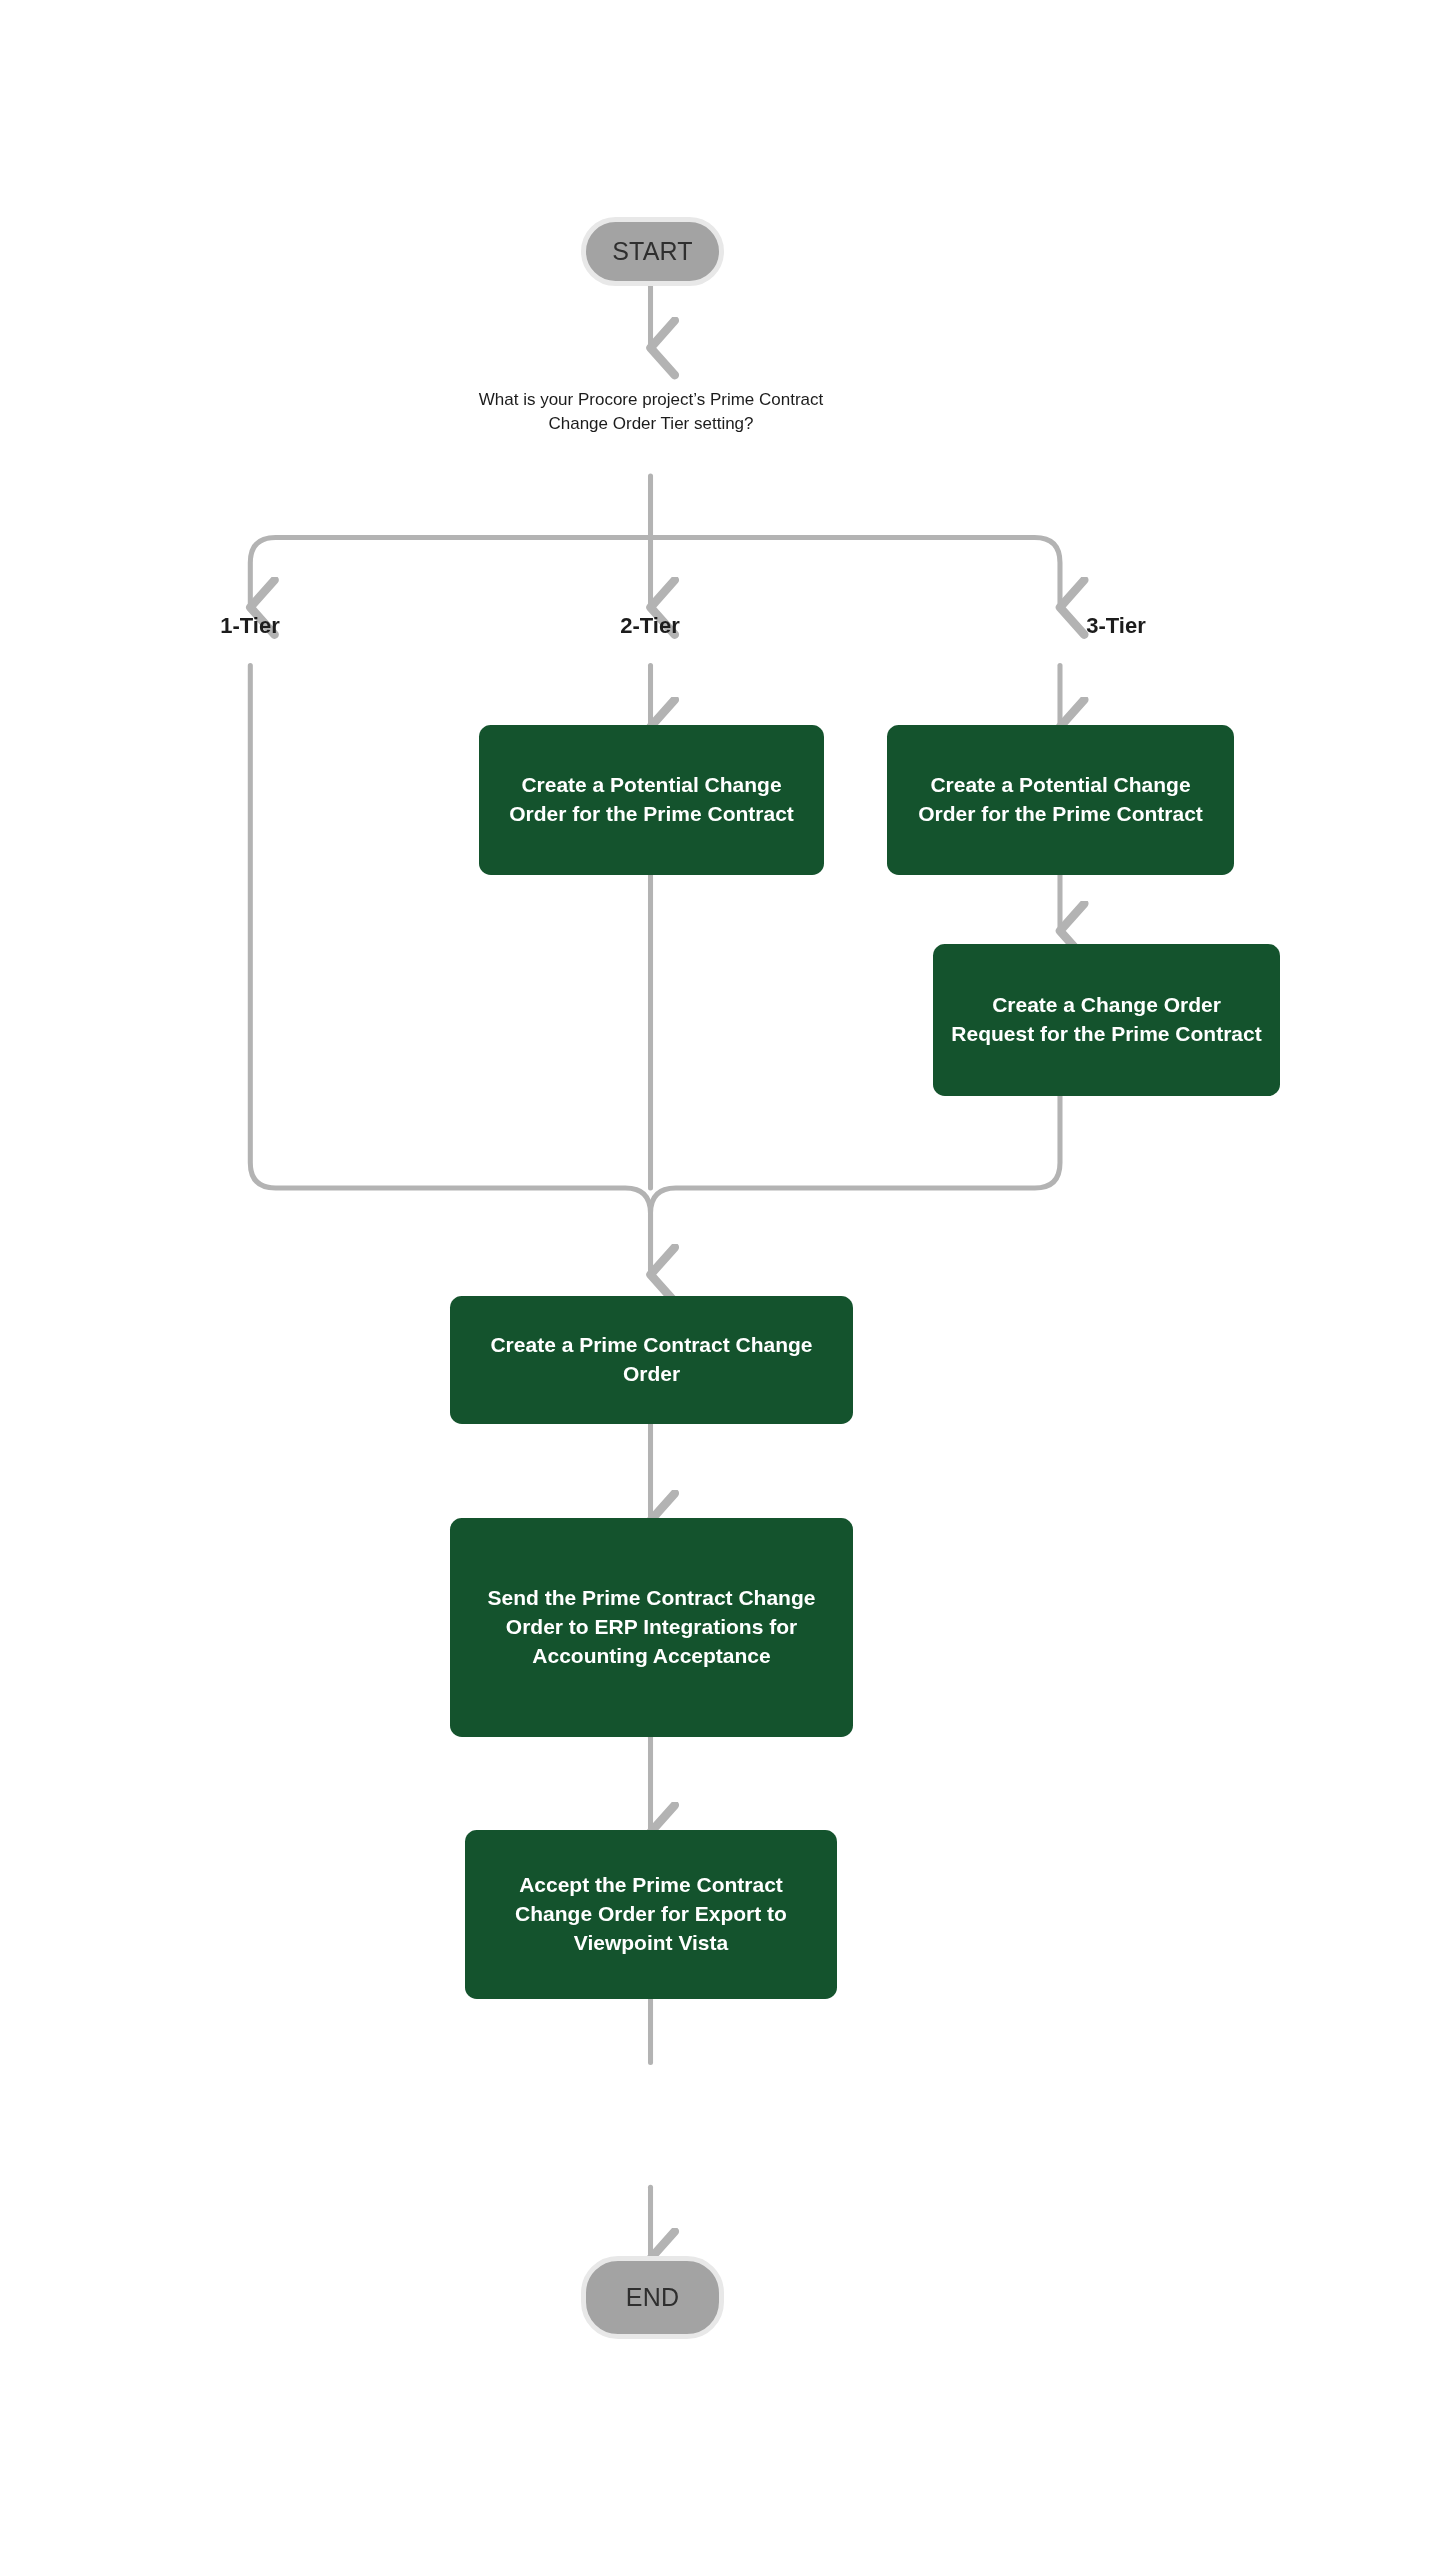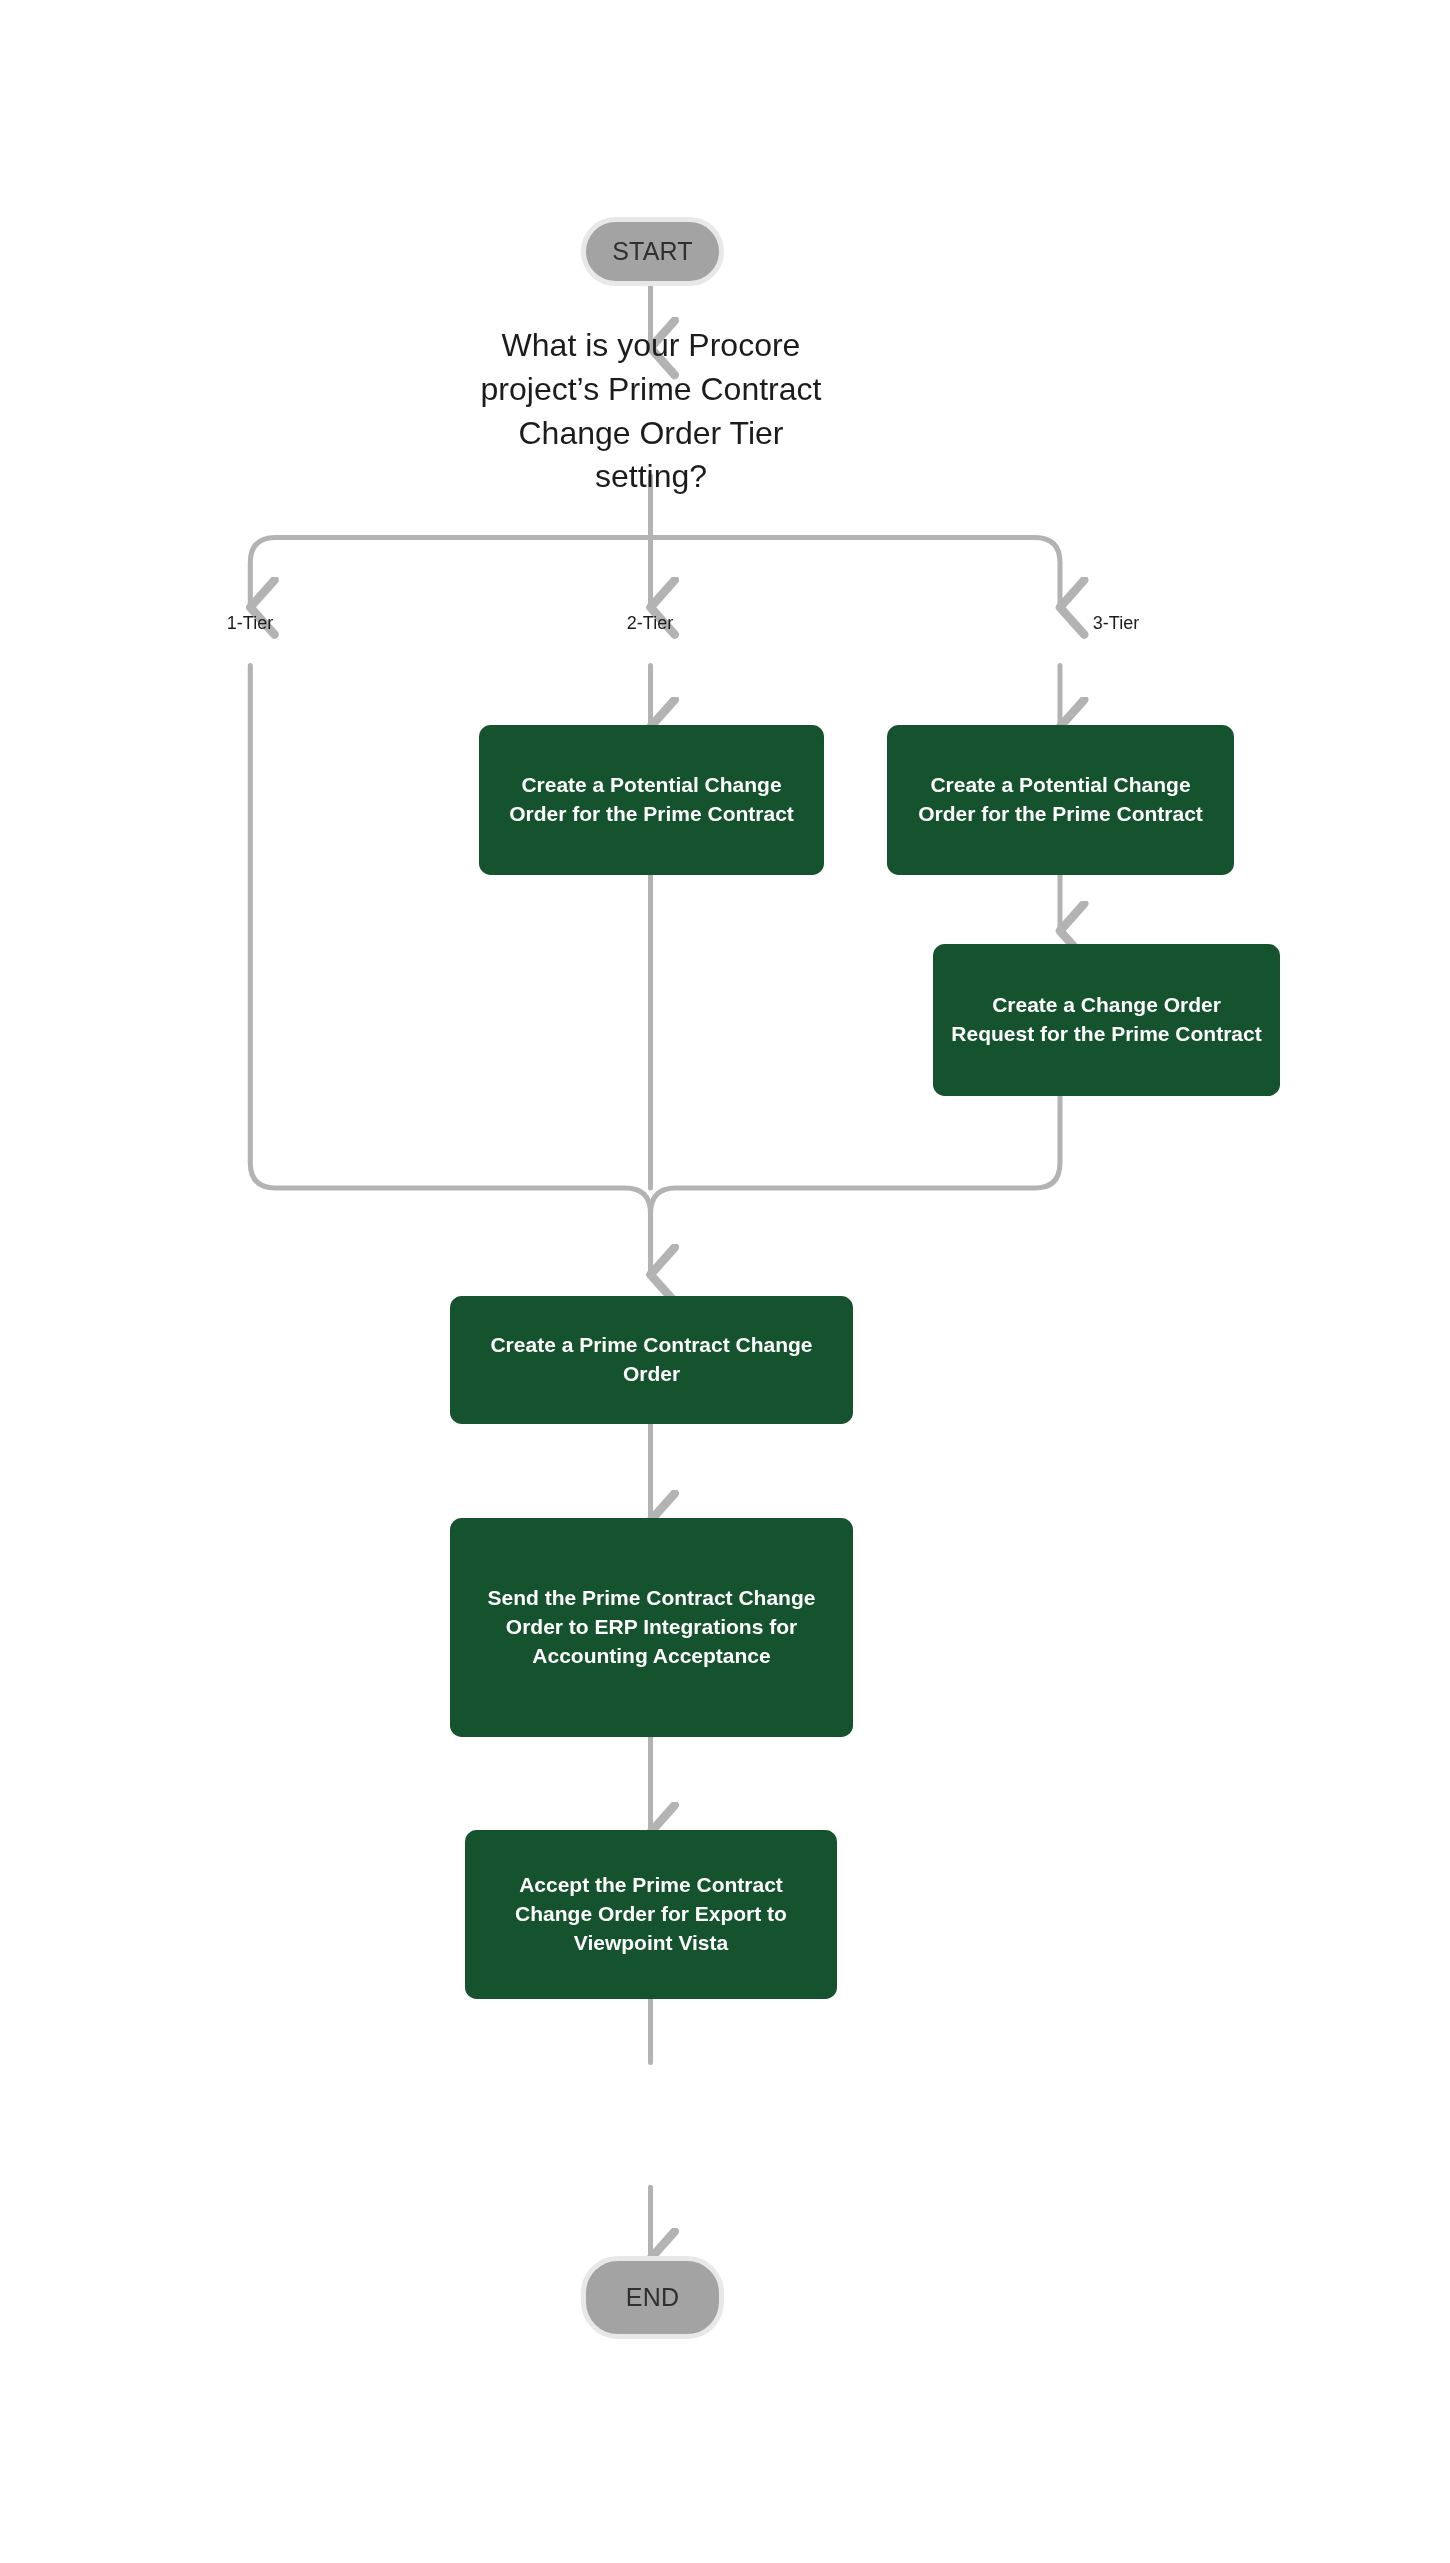--- a/index.html
+++ b/index.html
@@ -50,33 +50,33 @@
     border-radius: 11.8px;
     color: #ffffff;
     font-size: 21px;
     font-weight: 700;
     line-height: 1.37;
     padding: 8.4px 15px;
   }
   
   .plaintext {
     color: #1c1c1c;
-    font-size: 32px;
+    font-size: 17px;
     font-weight: 400;
     line-height: 1.36;
   }
   .plaintext.italic {
     font-style: italic;
   }
   
   .branch-label {
     position: absolute;
     color: #1c1c1c;
-    font-size: 18px;
-    font-weight: 400;
+    font-size: 22px;
+    font-weight: 700;
     white-space: nowrap;
     transform: translateX(-50%);
   }
 </style>
 </head>
 <body>
 
 <div id="canvas">
 
   <svg id="connectors" viewBox="0 0 1722 3042">

